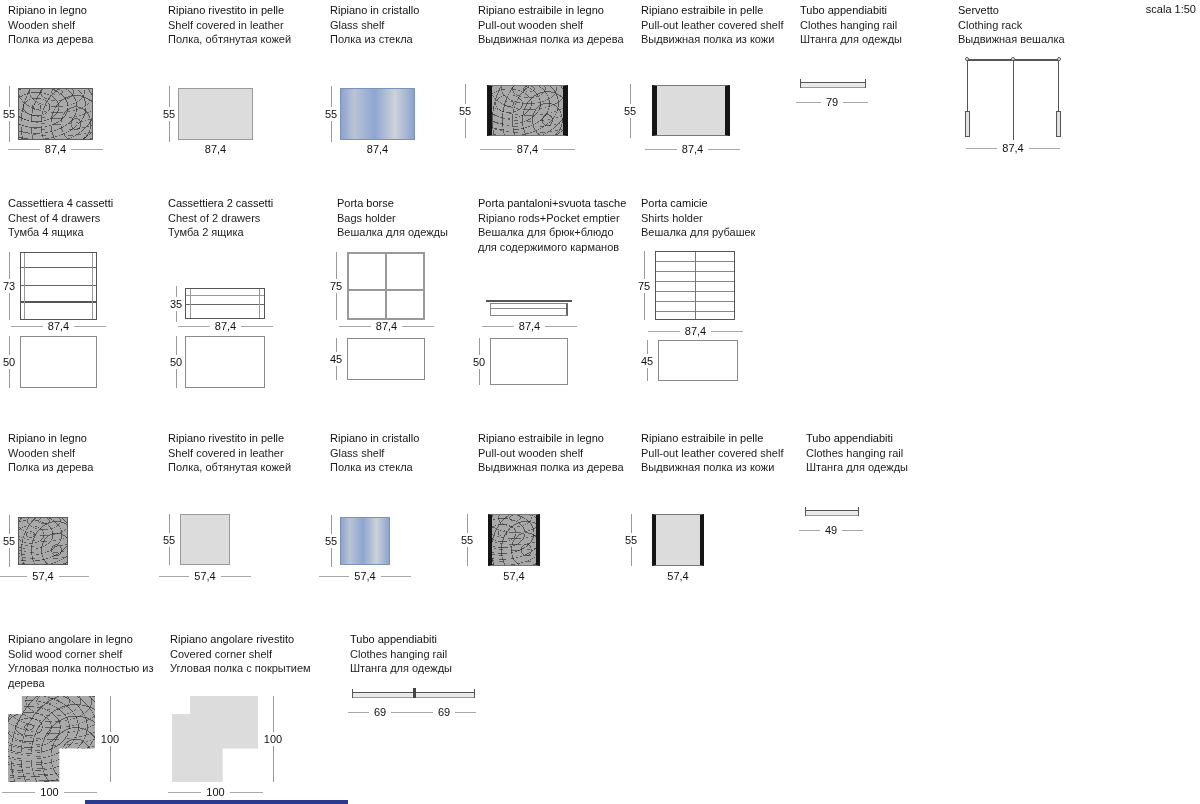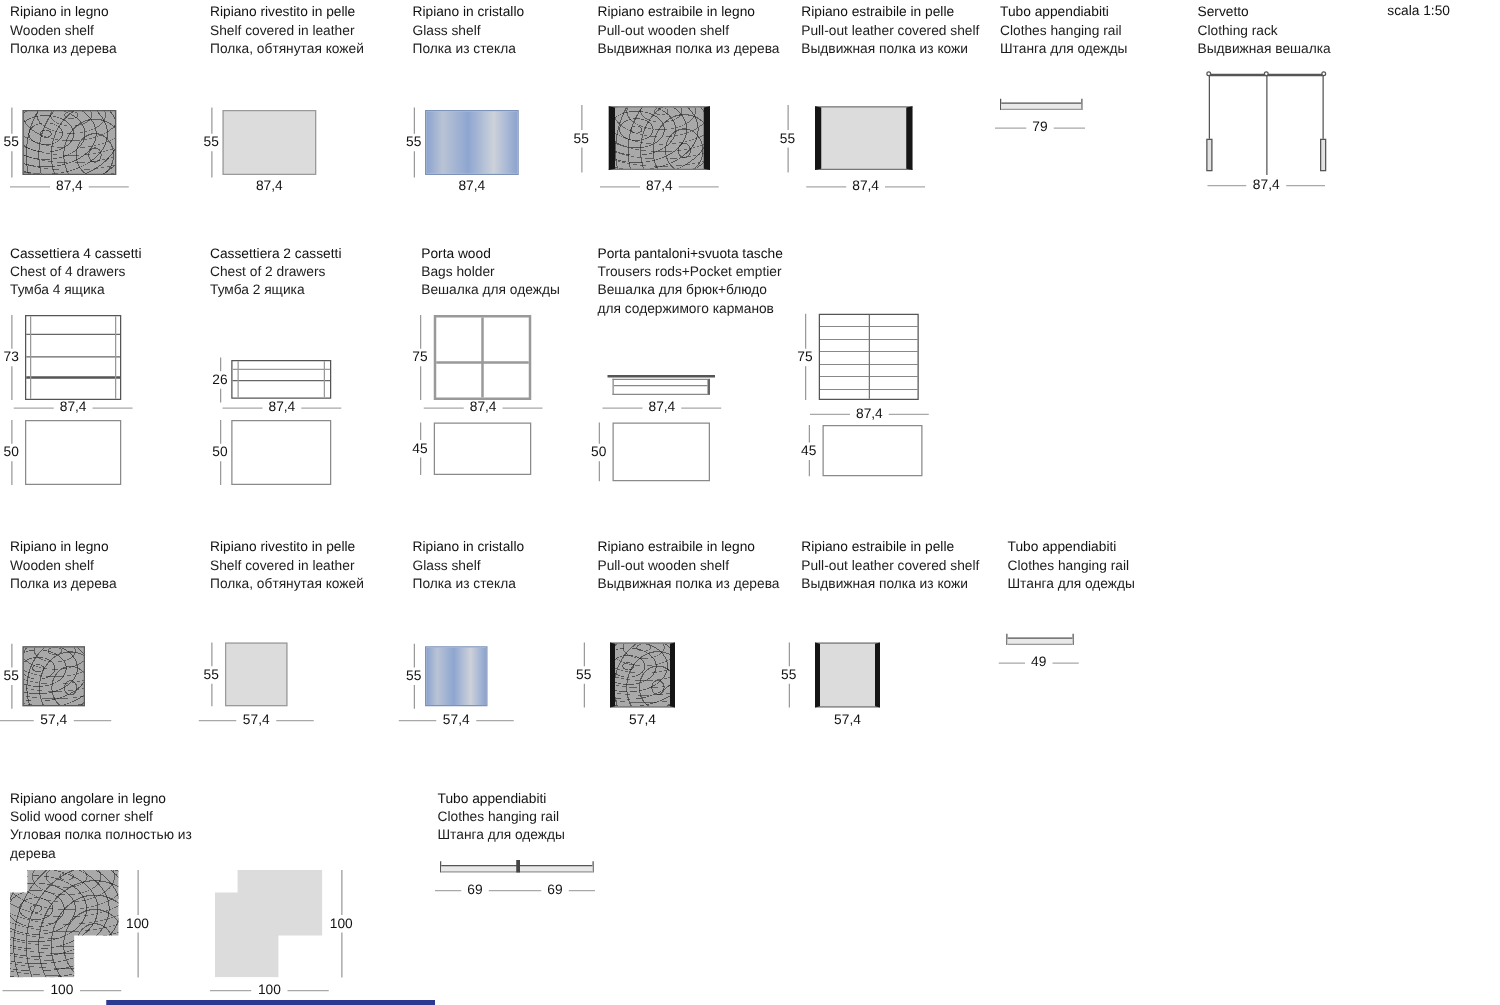--- a/index.html
+++ b/index.html
@@ -50,21 +50,21 @@
   .trous-top{position:absolute;height:2px;background:#555;}
   .trous-body{position:absolute;border:1px solid #888;border-right:2px solid #666;background:#fff;box-sizing:border-box;}
   .scala{position:absolute;font-size:11px;color:#111;text-align:right;}
   .accent-bar{position:absolute;background:#2b3990;}
 </style>
 </head>
 <body>
 
 <div class="canvas">
 
-  <div class="scala" style="left:1004px;top:3px;width:156px">scala 1:50</div>
+  <div class="scala" style="left:1040px;top:3px;width:156px">scala 1:50</div>
 
   <div class="label" style="left:8px;top:3px">
     <div class="it">Ripiano in legno</div>
     <div class="en">Wooden shelf</div>
     <div class="ru">Полка из дерева</div>
   </div>
   <div class="label" style="left:168px;top:3px">
     <div class="it">Ripiano rivestito in pelle</div>
     <div class="en">Shelf covered in leather</div>
     <div class="ru">Полка, обтянутая кожей</div>
@@ -181,28 +181,33 @@
     <div class="it">Cassettiera 4 cassetti</div>
     <div class="en">Chest of 4 drawers</div>
     <div class="ru">Тумба 4 ящика</div>
   </div>
   <div class="label" style="left:168px;top:196px">
     <div class="it">Cassettiera 2 cassetti</div>
     <div class="en">Chest of 2 drawers</div>
     <div class="ru">Тумба 2 ящика</div>
   </div>
   <div class="label" style="left:337px;top:196px">
-    <div class="it">Porta wood</div>
+    <div class="it">Porta borse</div>
     <div class="en">Bags holder</div>
     <div class="ru">Вешалка для одежды</div>
   </div>
   <div class="label" style="left:478px;top:196px">
     <div class="it">Porta pantaloni+svuota tasche</div>
-    <div class="en">Trousers rods+Pocket emptier</div>
+    <div class="en">Ripiano rods+Pocket emptier</div>
     <div class="ru">Вешалка для брюк+блюдо для содержимого карманов</div>
+  </div>
+  <div class="label" style="left:641px;top:196px">
+    <div class="it">Porta camicie</div>
+    <div class="en">Shirts holder</div>
+    <div class="ru">Вешалка для рубашек</div>
   </div>
 
   <div class="chest" style="left:20px;top:252px;width:77px;height:68px">
     <div class="hline" style="top:21%"></div>
     <div class="hline" style="top:48%"></div>
     <div class="hline" style="top:72%;height:2px;background:#555"></div>
     <div class="vline" style="left:3px"></div>
     <div class="vline" style="right:3px"></div>
   </div>
   <div class="vdim" style="left:-4px;top:252px;height:68px">
@@ -223,21 +228,21 @@
   </div>
 
   <div class="chest" style="left:185px;top:288px;width:80px;height:31px">
     <div class="hline" style="top:19%;background:#999"></div>
     <div class="hline" style="top:52%"></div>
     <div class="vline" style="left:4px"></div>
     <div class="vline" style="right:4px"></div>
   </div>
   <div class="vdim" style="left:163px;top:286px;height:36px">
     <span class="tick"></span>
-    <span class="num">26</span>
+    <span class="num">35</span>
     <span class="tick"></span>
   </div>
   <div class="hdim" style="left:178px;top:320px;width:95px">
     <span class="ln"></span>
     <span class="num">87,4</span>
     <span class="ln"></span>
   </div>
   <div class="plan" style="left:185px;top:336px;width:80px;height:52px"></div>
   <div class="vdim" style="left:163px;top:336px;height:52px">
     <span class="tick"></span>
@@ -391,20 +396,25 @@
     <span class="ln"></span>
     <span class="num">49</span>
     <span class="ln"></span>
   </div>
 
   <div class="label" style="left:8px;top:632px">
     <div class="it">Ripiano angolare in legno</div>
     <div class="en">Solid wood corner shelf</div>
     <div class="ru">Угловая полка полностью из дерева</div>
   </div>
+  <div class="label" style="left:170px;top:632px">
+    <div class="it">Ripiano angolare rivestito</div>
+    <div class="en">Covered corner shelf</div>
+    <div class="ru">Угловая полка с покрытием</div>
+  </div>
   <div class="label" style="left:350px;top:632px">
     <div class="it">Tubo appendiabiti</div>
     <div class="en">Clothes hanging rail</div>
     <div class="ru">Штанга для одежды</div>
   </div>
 
   <div class="corner wood" style="left:8px;top:696px;width:87px;height:86px;border:none;
        clip-path:polygon(16% 0,100% 0,100% 61%,59% 61%,59% 100%,0 100%,0 21%,16% 21%)"></div>
   <div class="vdim" style="left:97px;top:696px;height:86px">
     <span class="tick"></span>

